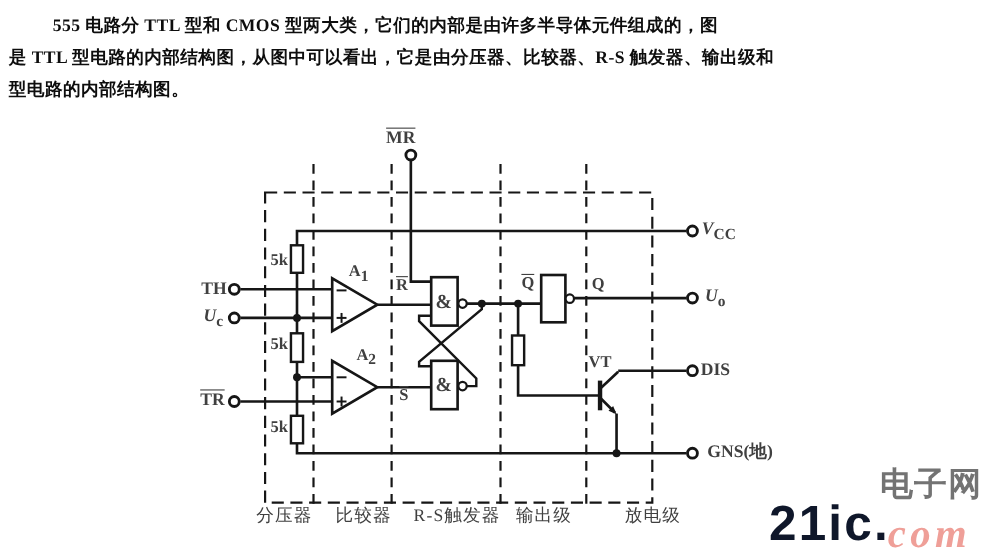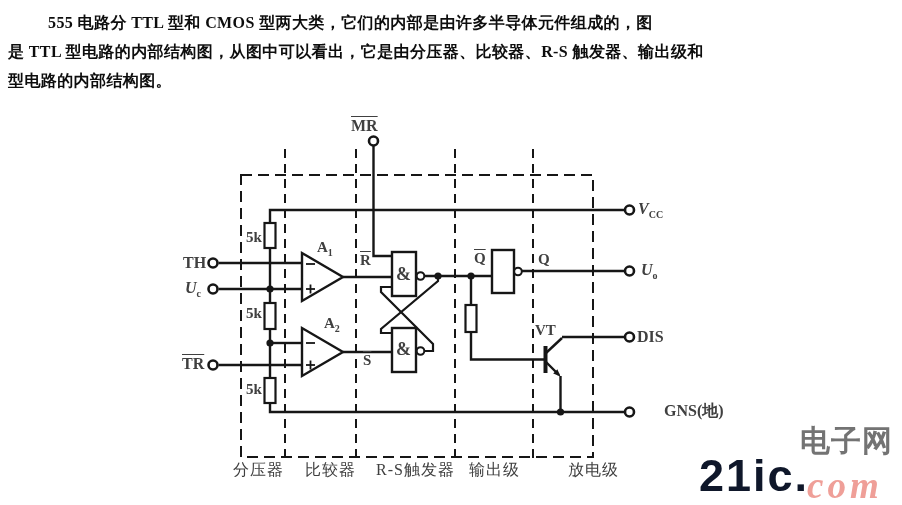--- a/index.html
+++ b/index.html
@@ -11,21 +11,21 @@
   }
   .para{
     position:absolute;white-space:nowrap;
     font-size:16px;font-weight:700;letter-spacing:0.4px;color:#0d0d0d;
   }
   #svg-layer{position:absolute;left:0;top:0;}
   .lbl{
     position:absolute;white-space:nowrap;color:#404040;
     font-size:16px;font-weight:700;line-height:1;
   }
-  .lbl sub{font-size:10px;font-weight:700;}
+  .lbl sub{font-size:14px;font-weight:700;}
   .ital{font-style:italic;}
   .ovl{text-decoration:overline;}
   .small{font-size:15px;}
   .amp{font-size:18px;}
   .sec{font-size:16px;font-weight:400;letter-spacing:1px;}
   .wm{position:absolute;white-space:nowrap;line-height:1;}
   #wm-brand{
     left:699px;top:453px;
     font-family:"Liberation Sans","DejaVu Sans",sans-serif;
     font-weight:700;font-size:45px;letter-spacing:2px;color:#0f172a;
@@ -131,21 +131,21 @@
   </g>
 </svg>
 
 <span class="lbl ovl" style="left:351px;top:118px">MR</span>
 <span class="lbl" style="left:183px;top:255px">TH</span>
 <span class="lbl" style="left:185px;top:280px"><span class="ital">U</span><sub>c</sub></span>
 <span class="lbl ovl" style="left:182px;top:356px">TR</span>
 <span class="lbl" style="left:638px;top:201px"><span class="ital">V</span><sub>CC</sub></span>
 <span class="lbl" style="left:641px;top:262px"><span class="ital">U</span><sub>o</sub></span>
 <span class="lbl" style="left:637px;top:329px">DIS</span>
-<span class="lbl" style="left:664px;top:403px">GNS(地)</span>
+<span class="lbl" style="left:643px;top:403px">GNS(地)</span>
 
 <span class="lbl small" style="left:317px;top:240px"><span>A</span><sub>1</sub></span>
 <span class="lbl small" style="left:324px;top:316px"><span>A</span><sub>2</sub></span>
 <span class="lbl small ovl" style="left:360px;top:253px">R</span>
 <span class="lbl small ovl" style="left:363px;top:353px">S</span>
 <span class="lbl small ovl" style="left:474px;top:251px">Q</span>
 <span class="lbl small" style="left:538px;top:252px">Q</span>
 <span class="lbl amp" style="left:396px;top:265px">&amp;</span>
 <span class="lbl amp" style="left:396px;top:340px">&amp;</span>
 <span class="lbl small" style="left:535px;top:323px">VT</span>

